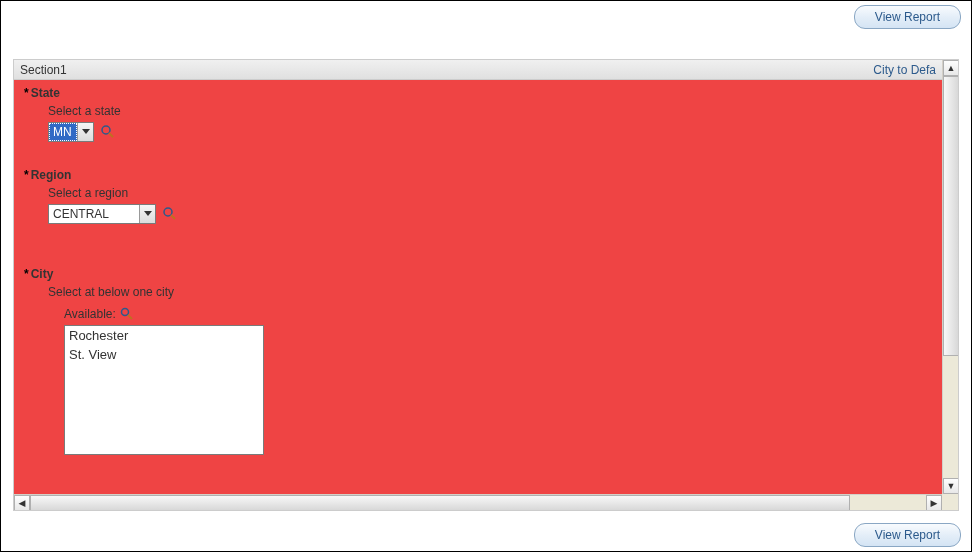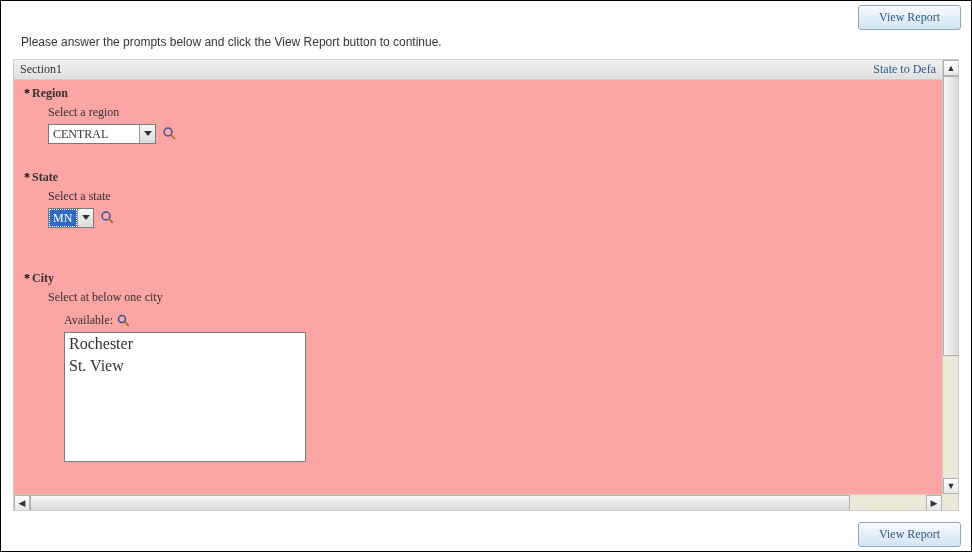--- a/index.html
+++ b/index.html
@@ -21,23 +21,23 @@
     height: 28px;
     display: flex;
     justify-content: flex-end;
     align-items: center;
     padding-right: 10px;
     padding-top: 4px;
   }
   .btn {
     background: linear-gradient(to bottom, #f8fbfe 0%, #e4eef8 50%, #d4e4f4 100%);
     border: 1px solid #8aa7c4;
-    border-radius: 3px;
+    border-radius: 11px;
     padding: 4px 20px;
-    font-family: Liberation Serif, serif;
+    font-family: Liberation Sans, sans-serif;
     font-size: 12px;
     color: #2c5a8c;
     cursor: pointer;
   }
   .instruction {
     padding: 6px 10px 6px 20px;
     color: #333;
     font-size: 12px;
   }
   .scroll-area {
@@ -49,22 +49,21 @@
     overflow: hidden;
     border: 1px solid #ccc;
   }
   .scroll-content {
     position: absolute;
     top: 0;
     left: 0;
     right: 16px;
     bottom: 16px;
     overflow: hidden;
-    background: #fca5a5;
-    font-family: Liberation Serif, serif;
+    background: #ef4444;
   }
   .section-header {
     background: linear-gradient(to bottom, #f0f0f0, #e0e0e0);
     border-bottom: 1px solid #ccc;
     padding: 2px 6px;
     display: flex;
     justify-content: space-between;
     align-items: center;
     height: 20px;
     font-size: 12px;
@@ -113,24 +112,24 @@
     align-items: flex-start;
     padding-left: 40px;
     margin-top: 4px;
     flex-direction: column;
   }
   .col { display: flex; flex-direction: column; }
   .col-label { margin-bottom: 4px; display: flex; align-items: center; gap: 4px; }
   .listbox {
     border: 1px solid #7a7a7a;
     background: #fff;
-    width: 242px;
+    width: 200px;
     height: 130px;
     overflow: auto;
-    font-size: 16px;
+    font-size: 13px;
   }
   .listbox .item { padding: 2px 4px; cursor: default; }
   .mover-col {
     display: flex;
     flex-direction: column;
     justify-content: flex-end;
     align-items: center;
     height: 150px;
     gap: 4px;
     padding: 0 4px;
@@ -223,61 +222,60 @@
 </style>
 </head>
 <body>
 
 <div class="outer">
 
   <div class="top-bar">
     <button class="btn">View Report</button>
   </div>
 
-  <div class="instruction">Please answer the prompts below and click the View Report button to continue.</div>
 
   <div class="scroll-area">
     <div class="scroll-content">
 
       <div class="section-header">
         <span class="section-title">Section1</span>
-        <span class="reset-link">State to Defa</span>
+        <span class="reset-link">City to Defa</span>
       </div>
 
       <div class="prompt-block">
         <div class="prompt-label">
-          <span class="star">*</span><span>Region</span>
-        </div>
-        <div class="prompt-sub">Select a region</div>
+          <span class="star">*</span><span>State</span>
+        </div>
+        <div class="prompt-sub">Select a state</div>
         <div class="select-row">
-          <div class="fake-select region">
-            <span class="sel-text">CENTRAL</span>
+          <div class="fake-select highlight">
+            <span class="sel-text">MN</span>
             <span class="sel-arrow">
               <svg width="8" height="6">
                   <polygon points="0,0 8,0 4,5" fill="#333"></polygon>
                 </svg>
             </span>
           </div>
           <span class="mag-icon">
             <svg width="16" height="16">
                 <circle cx="6" cy="6" r="4" stroke="#2c5a8c" stroke-width="1.5" fill="none"></circle>
                 <line x1="9" y1="9" x2="13" y2="13" stroke="#c07020" stroke-width="2"></line>
               </svg>
           </span>
         </div>
       </div>
 
       <div class="prompt-block">
         <div class="prompt-label">
-          <span class="star">*</span><span>State</span>
-        </div>
-        <div class="prompt-sub">Select a state</div>
+          <span class="star">*</span><span>Region</span>
+        </div>
+        <div class="prompt-sub">Select a region</div>
         <div class="select-row">
-          <div class="fake-select highlight">
-            <span class="sel-text">MN</span>
+          <div class="fake-select region">
+            <span class="sel-text">CENTRAL</span>
             <span class="sel-arrow">
               <svg width="8" height="6">
                   <polygon points="0,0 8,0 4,5" fill="#333"></polygon>
                 </svg>
             </span>
           </div>
           <span class="mag-icon">
             <svg width="16" height="16">
                 <circle cx="6" cy="6" r="4" stroke="#2c5a8c" stroke-width="1.5" fill="none"></circle>
                 <line x1="9" y1="9" x2="13" y2="13" stroke="#c07020" stroke-width="2"></line>

